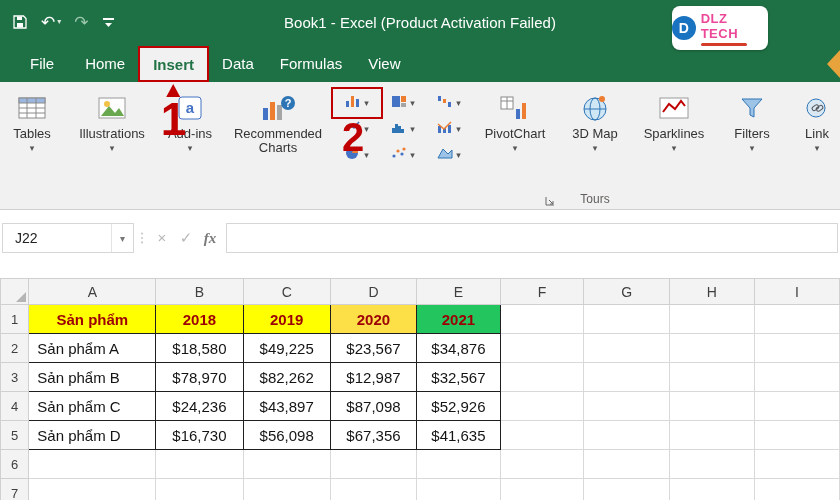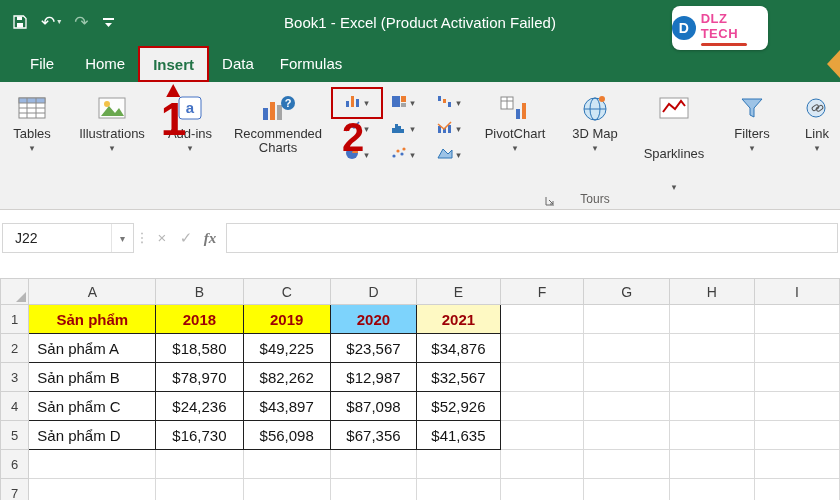--- a/index.html
+++ b/index.html
@@ -49,21 +49,21 @@
     align-items:stretch; padding:2px 0 0 4px; position:relative; z-index:1; }
   .rsep { width:1px; background:#dcdcdc; margin:4px 3px 8px 3px; }
   .rgroup { display:flex; position:relative; padding-bottom:18px; }
   .bigbtn { display:flex; flex-direction:column; align-items:center; justify-content:flex-start;
     padding-top:8px; gap:3px; font-size:13px; color:#333; text-align:center; }
   .bicon { height:32px; display:flex; align-items:center; justify-content:center; }
   .lbl { line-height:14px; }
   .caret { font-size:9px; color:#555; line-height:8px; }
   .w-tables { width:56px; } .w-illus { width:92px; } .w-addins { width:52px; }
   .w-rec { width:112px; } .w-pivot { width:86px; } .w-map { width:62px; }
-  .w-spark { width:84px;justify-content:space-between; } .w-filter { width:60px; } .w-link { width:58px; }
+  .w-spark { width:84px; } .w-filter { width:60px; } .w-link { width:58px; }
   .grouplabel { position:absolute; bottom:3px; left:0; right:0; text-align:center; font-size:12px; color:#605e5c; }
   .launcher { position:absolute; right:3px; bottom:3px; display:flex; }
 
   .minigrid { display:grid; grid-template-columns:repeat(3,46px); grid-auto-rows:26px; align-content:start;
     padding-top:6px; position:relative; }
   .minibtn { display:flex; align-items:center; justify-content:center; gap:3px; }
   .minibtn.redbox { outline:2px solid #c00000; outline-offset:1px; }
   .annotation2 { position:absolute; left:8px; top:34px; z-index:30; }
 
   
@@ -139,20 +139,21 @@
     <div class="tab">Home</div>
     <div class="tab active">
       <span>Insert</span>
       <div class="annotation">
         <div class="arrow-up"></div>
         <div class="step-num n1">1</div>
       </div>
     </div>
     <div class="tab">Data</div>
     <div class="tab">Formulas</div>
+    <div class="tab">View</div>
     <div class="corner-decoration"></div>
   </div>
 
   <div class="ribbon">
 
     <div class="rgroup">
       <div class="bigbtn w-tables">
         <span class="bicon">
           <svg width="30" height="26" viewBox="0 0 30 26">
               <rect x="2" y="3" width="26" height="20" fill="#fff" stroke="#8a8a8a"></rect>
@@ -411,22 +412,22 @@
             <th class="colh">F</th>
             <th class="colh">G</th>
             <th class="colh">H</th>
             <th class="colh">I</th>
           </tr>
           <tr class="bodyrow">
             <th class="rowh">1</th>
             <td class="cell yellow" style="background:#ffff00;color:#9c0006;">Sản phẩm</td>
             <td class="cell yellow" style="background:#ffff00;color:#9c0006;">2018</td>
             <td class="cell yellow" style="background:#ffff00;color:#9c0006;">2019</td>
-            <td class="cell yellow" style="background:#7dd3fc;color:#9c0006;">2020</td>
-            <td class="cell yellow" style="background:#fef9c3;color:#9c0006;">2021</td>
+            <td class="cell yellow" style="background:#fde047;color:#9c0006;">2020</td>
+            <td class="cell yellow" style="background:#22c55e;color:#9c0006;">2021</td>
             <td class="cell" style=""></td>
             <td class="cell" style=""></td>
             <td class="cell" style=""></td>
             <td class="cell" style=""></td>
           </tr>
           <tr class="bodyrow">
             <th class="rowh">2</th>
             <td class="cell rangecell namecol" style="">Sản phẩm A</td>
             <td class="cell rangecell" style="">$18,580</td>
             <td class="cell rangecell" style="">$49,225</td>

